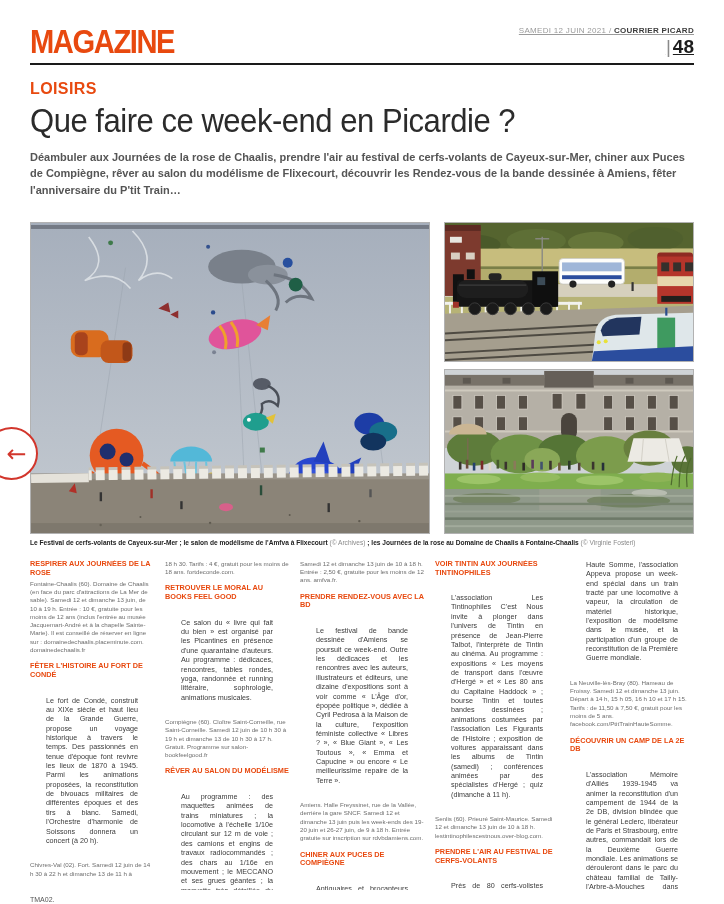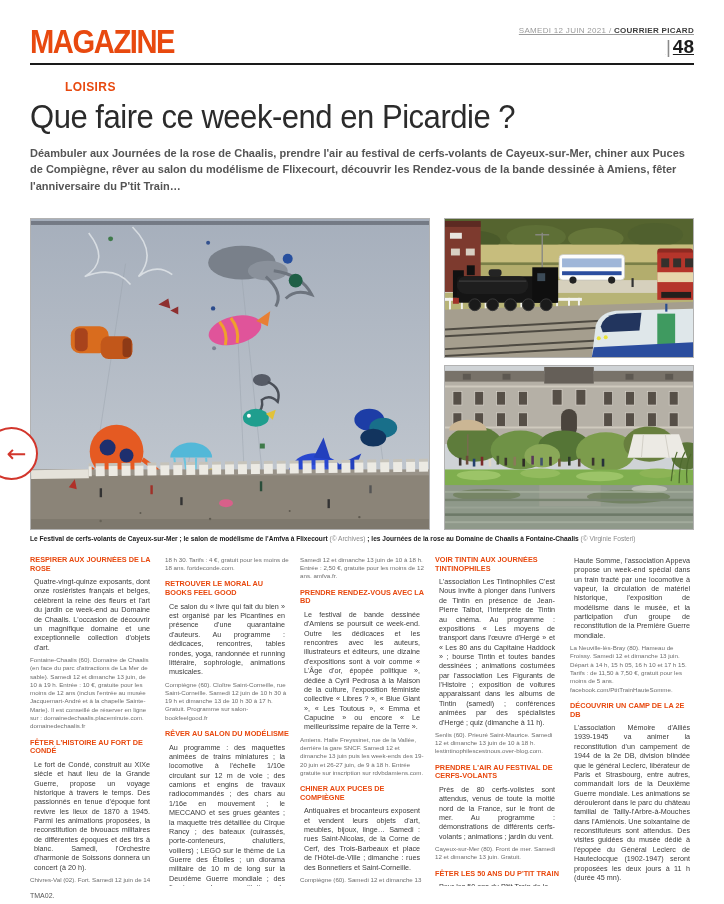--- a/index.html
+++ b/index.html
@@ -11,21 +11,21 @@
   .masthead{display:flex;justify-content:space-between;align-items:flex-end;}
   .mag-title{color:#e8490f;font-weight:bold;font-size:31px;letter-spacing:-1.5px;
              transform:scale(.94,1.08);transform-origin:left bottom;line-height:1;}
   .masthead-right{text-align:right;line-height:1.15;}
   .dateline{font-size:8px;color:#9a9a9a;letter-spacing:.3px;text-decoration:underline;}
   .dateline .brand{color:#3d3d3d;font-weight:bold;}
   .pagenum{font-size:19px;font-weight:bold;color:#1c1c1c;margin-top:1px;text-decoration:underline;}
   .pagenum .bar{font-weight:normal;color:#8a8a8a;margin-right:2px;}
   .rule{border-bottom:2px solid #1a1a1a;margin-top:5px;}
 
-  .kicker{color:#e8490f;font-weight:bold;font-size:12px;letter-spacing:.4px;margin-top:15px;margin-left:35px;}
+  .kicker{color:#e8490f;font-weight:bold;font-size:16px;letter-spacing:.4px;margin-top:15px;}
   .headline{font-weight:normal;font-size:32px;color:#2b2b2b;letter-spacing:-.5px;
             margin:4px 0 0 0;transform:scale(.97,1.04);transform-origin:left top;line-height:1.15;}
   .standfirst{font-size:11px;color:#555;line-height:1.5;margin:10px 0 0 0;max-width:664px;font-weight:bold;}
 
   
   .photo-row{display:flex;gap:14px;margin-top:24px;}
   .photo{border:1px solid #b2b2b2;box-sizing:border-box;overflow:hidden;background:#ccc;}
   .photo svg{display:block;width:100%;height:100%;}
   .photo-left{width:400px;height:312px;}
   .photo-stack{display:flex;flex-direction:column;gap:7px;width:250px;}
@@ -35,21 +35,21 @@
   .caption{margin:5px 0 0 0;font-size:6.6px;line-height:1.3;}
   .cap-b{color:#222;font-weight:bold;}
   .cap-c{color:#8a8a8a;font-weight:normal;}
 
   
   .columns{display:grid;grid-template-columns:repeat(5,1fr);column-gap:11px;
            margin-top:12px;height:330px;overflow:hidden;}
   .col{overflow:hidden;}
   .col > :first-child{margin-top:0;}
   .ch{color:#e8490f;font-weight:bold;font-size:7.3px;line-height:1.18;margin:8px 0 2.5px 0;text-transform:uppercase;}
-  .cb{font-size:7.2px;color:#3a3a3a;line-height:1.3;text-align:justify;margin:4px;}
+  .cb{font-size:7.2px;color:#3a3a3a;line-height:1.3;text-align:justify;margin:16px;}
   .ci{font-size:6.2px;color:#6d6d6d;line-height:1.34;margin:2px 0 0 0;word-break:break-word;}
 
   .folio{font-size:7px;color:#555;margin-top:6px;}
 
   
   .nav-prev{position:absolute;left:-15px;top:427px;width:53px;height:53px;border-radius:50%;
             background:#fff;border:2px solid #d2362c;color:#d2362c;cursor:pointer;
             display:flex;align-items:center;justify-content:center;padding:0;z-index:9;}
   .nav-prev .arrow{font-size:24px;line-height:1;margin-left:10px;font-family:"DejaVu Sans",sans-serif;}
 </style>
@@ -401,21 +401,20 @@
       </div>
     </div>
   </div>
 
   <p class="caption"><span class="cap-b">Le Festival de cerfs-volants de Cayeux-sur-Mer ; le salon de modélisme de l'Amfva à Flixecourt </span><span class="cap-c">(© Archives)</span><span class="cap-b"> ; les Journées de la rose au Domaine de Chaalis à Fontaine-Chaalis </span><span class="cap-c">(© Virginie Fosteri)</span></p>
 
   <div class="columns">
 
     <div class="col">
       <h3 class="ch">RESPIRER AUX JOURNÉES DE LA ROSE</h3>
-      <p class="cb">Quatre-vingt-quinze exposants, dont onze rosiéristes français et belges, célèbrent la reine des fleurs et l'art du jardin ce week-end au Domaine de Chaalis. L'occasion de découvrir un magnifique domaine et une exceptionnelle collection d'objets d'art.</p>
       <p class="ci">Fontaine-Chaalis (60). Domaine de Chaalis (en face du parc d'attractions de La Mer de sable). Samedi 12 et dimanche 13 juin, de 10 à 19 h. Entrée : 10 €, gratuite pour les moins de 12 ans (inclus l'entrée au musée Jacquemart-André et à la chapelle Sainte-Marie). Il est conseillé de réserver en ligne sur : domainedechaalis.placeminute.com. domainedechaalis.fr</p>
       <h3 class="ch">FÊTER L'HISTOIRE AU FORT DE CONDÉ</h3>
       <p class="cb">Le fort de Condé, construit au XIXe siècle et haut lieu de la Grande Guerre, propose un voyage historique à travers le temps. Des passionnés en tenue d'époque font revivre les lieux de 1870 à 1945. Parmi les animations proposées, la reconstitution de bivouacs militaires de différentes époques et des tirs à blanc. Samedi, l'Orchestre d'harmonie de Soissons donnera un concert (à 20 h).</p>
       <p class="ci">Chivres-Val (02). Fort. Samedi 12 juin de 14 h 30 à 22 h et dimanche 13 de 11 h à</p>
     </div>
 
     <div class="col">
       <p class="ci">18 h 30. Tarifs : 4 €, gratuit pour les moins de 18 ans. fortdeconde.com.</p>
       <h3 class="ch">RETROUVER LE MORAL AU BOOKS FEEL GOOD</h3>
       <p class="cb">Ce salon du « livre qui fait du bien » est organisé par les Picantines en présence d'une quarantaine d'auteurs. Au programme : dédicaces, rencontres, tables rondes, yoga, randonnée et running littéraire, sophrologie, animations musicales.</p>

